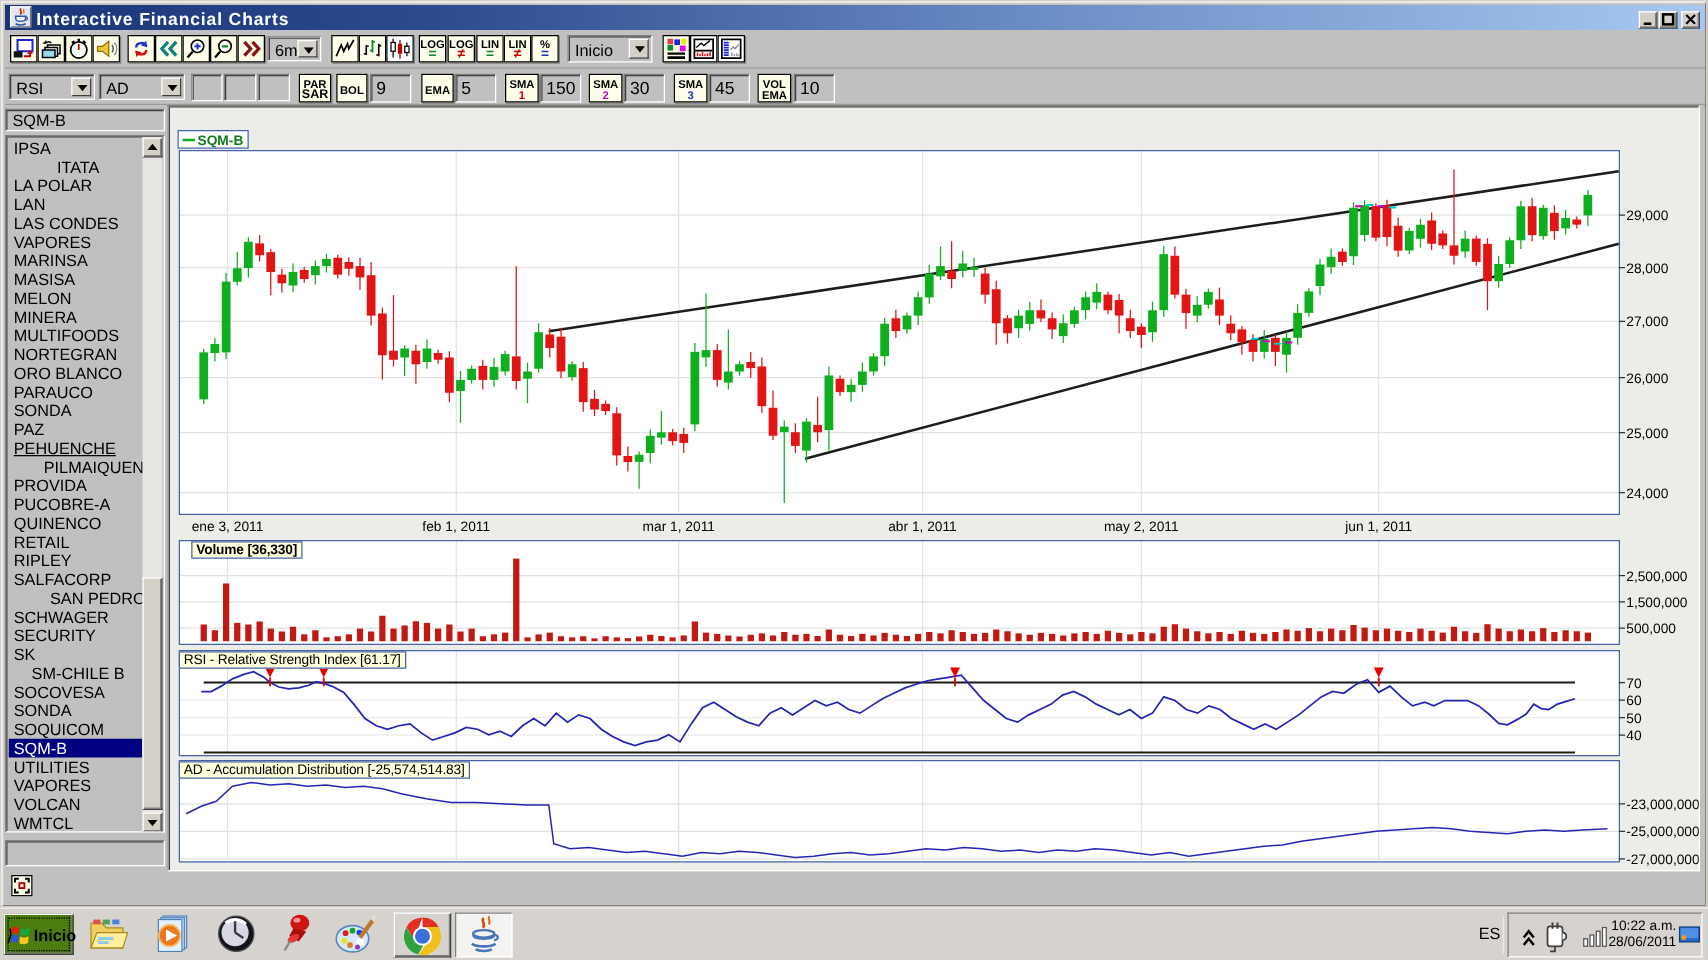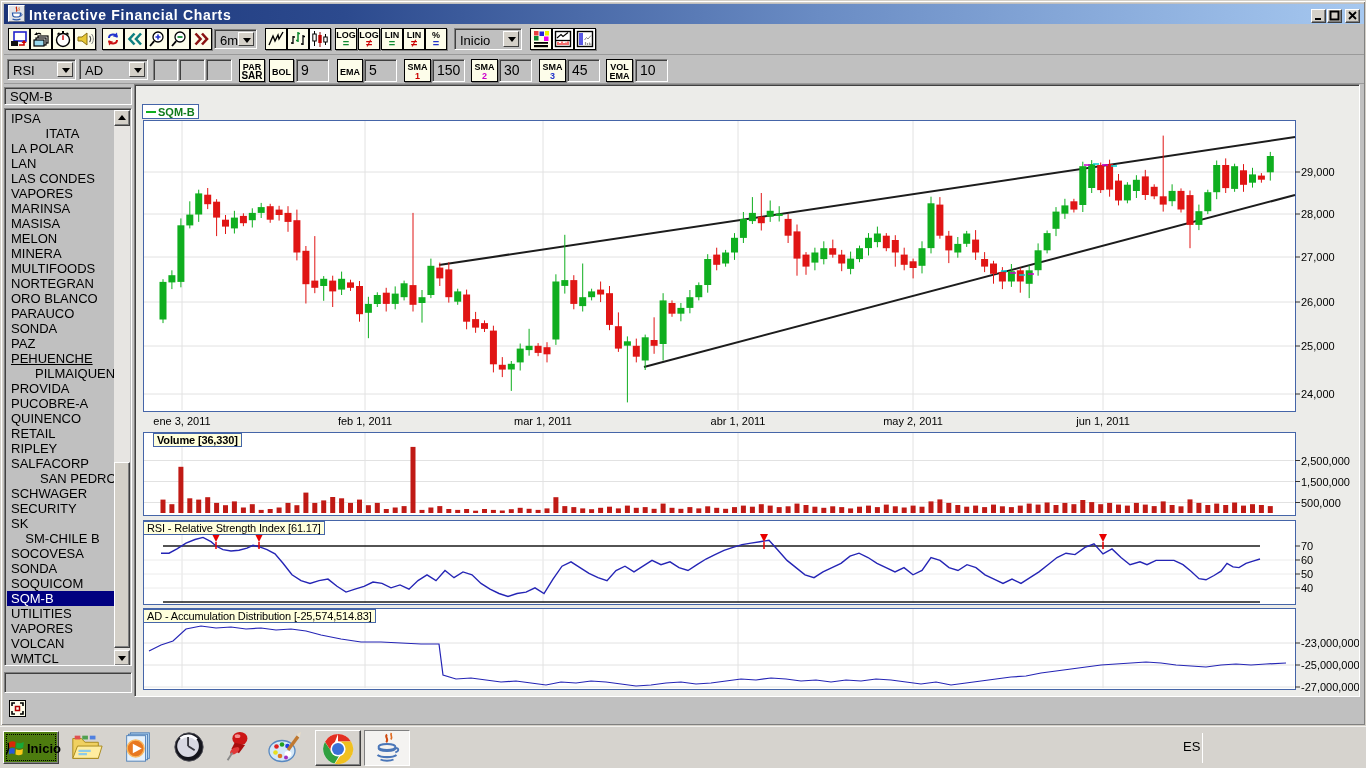--- a/index.html
+++ b/index.html
@@ -908,13 +908,32 @@
 <path d="M18 3.5 C15 5.8 20.5 8 17.2 11.2" stroke="#d04a10" stroke-width="2" fill="none"></path>
 <path d="M22.5 2 C20.5 4 24.3 5.7 21.9 8.5" stroke="#e06a20" stroke-width="1.7" fill="none"></path>
 <ellipse cx="18" cy="16" rx="8.5" ry="3" fill="none" stroke="#4a76b8" stroke-width="1.8"></ellipse>
 <path d="M9.5 17 C9.5 21 26.5 21 26.5 17 C30 17.3 30.5 20 26.3 21.4" stroke="#4a76b8" stroke-width="1.8" fill="none"></path>
 <path d="M8.5 24 C12 26.8 24 26.8 27.5 24" stroke="#4a76b8" stroke-width="2.2" fill="none"></path>
 <path d="M11.5 28.5 C14.5 30.2 21.5 30.2 24.5 28.5" stroke="#4a76b8" stroke-width="1.9" fill="none"></path>
 </svg>
     </div>
   <div style="position:absolute; left:1183px; top:12px; font-size:13px; color:#000;">ES</div>
   <div style="position:absolute; left:1202px; top:6px; width:1px; height:30px; background:#9a9792; border-right:1px solid #fff;"></div>
+  <div id="tray">
+    <svg width="90" height="30" viewBox="0 0 90 30" style="position:absolute;left:4px;top:3px;">
+<path d="M8 16 L12 11 L16 16 M8 22 L12 17 L16 22" fill="none" stroke="#000" stroke-width="2"></path>
+<rect x="27" y="7" width="12" height="16" rx="2" fill="#fff" stroke="#404040" stroke-width="1.4"></rect>
+<path d="M39 12 C43 12 43 18 39 18" fill="#fff" stroke="#404040" stroke-width="1.4"></path>
+<path d="M31 4 L31 9 M35 4 L35 9" stroke="#404040" stroke-width="1.6"></path>
+<path d="M33 23 L33 27 L29 27" stroke="#404040" stroke-width="1.4" fill="none"></path>
+<rect x="56" y="17" width="3" height="6" fill="#fff" stroke="#555" stroke-width="1"></rect>
+<rect x="61" y="14" width="3" height="9" fill="#fff" stroke="#555" stroke-width="1"></rect>
+<rect x="66" y="11" width="3" height="12" fill="#fff" stroke="#555" stroke-width="1"></rect>
+<rect x="71" y="8" width="3" height="15" fill="#fff" stroke="#555" stroke-width="1"></rect>
+</svg>
+    <div id="clock">10:22 a.m.<br>28/06/2011</div>
+    <svg width="17" height="15" viewBox="0 0 17 15" style="position:absolute;right:1px;top:10px;">
+<rect x="0.5" y="0.5" width="16" height="12" fill="#2a66c8" stroke="#103a78"></rect>
+<rect x="1.5" y="1.5" width="14" height="8" fill="#5090e0"></rect>
+<circle cx="4" cy="9" r="2" fill="#e8a020"></circle>
+</svg>
+  </div>
 </div>
 
 </body></html>

